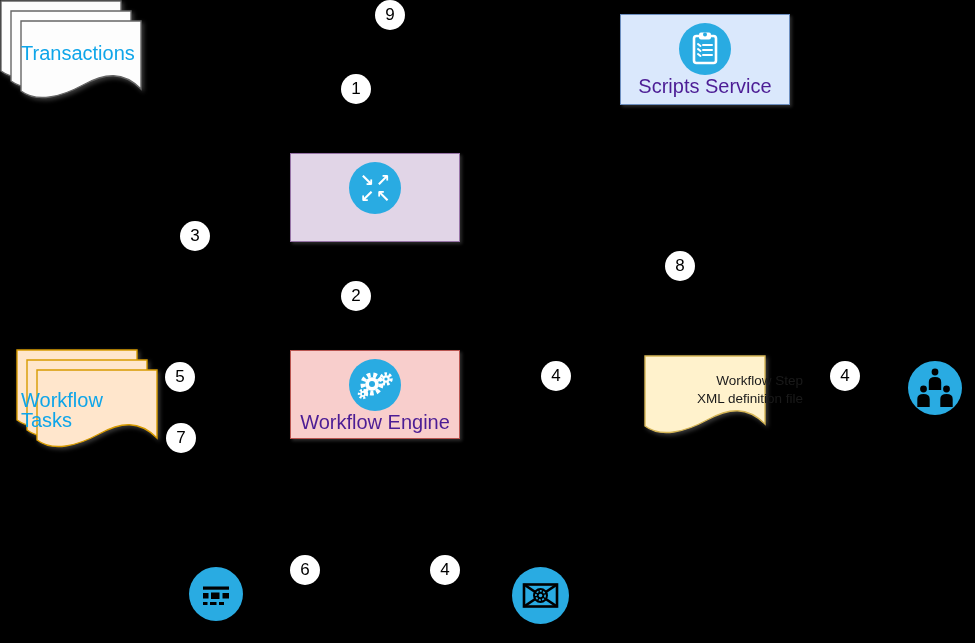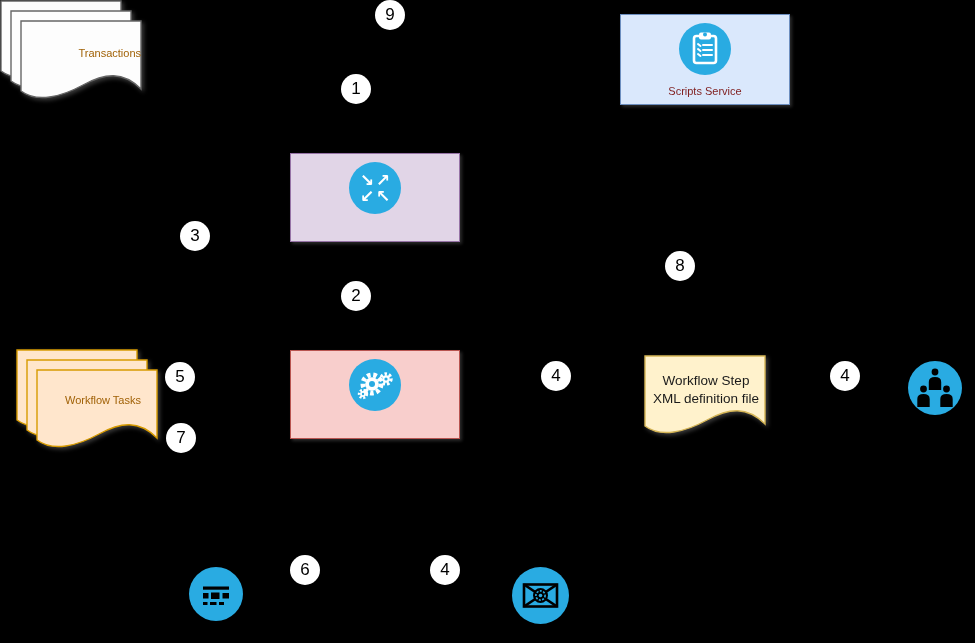--- a/index.html
+++ b/index.html
@@ -6,57 +6,57 @@
   body{
     width:975px;height:643px;position:relative;overflow:hidden;
     background:#000;font-family:"Liberation Sans",sans-serif;
     -webkit-font-smoothing:antialiased;
   }
   .abs{position:absolute;}
 
   
   .doc-stack svg{filter:drop-shadow(2px 2px 2px rgba(130,130,130,.45));}
   .doc-label{
-    position:absolute;text-align:right;font-size:11px;color:#a16207;
+    position:absolute;text-align:left;font-size:20px;color:#0ea5e9;
     line-height:20px;width:120px;
   }
 
   
   .service-box{
     position:absolute;width:168px;display:flex;flex-direction:column;align-items:center;
     box-shadow:2px 2px 3px rgba(120,120,120,.35);
   }
   .service-box .icon-circle{
     width:52px;height:52px;border-radius:50%;background:#29abe2;
     margin-top:8px;display:flex;align-items:center;justify-content:center;flex:none;
   }
   .box-label{
-    margin-top:auto;padding-bottom:7px;font-size:11px;color:#7f1d1d;text-align:center;width:100%;
+    margin-top:auto;padding-bottom:7px;font-size:20px;color:#4c1d95;text-align:center;width:100%;
   }
   .box-scripts{background:#dae8fc;border:1px solid #6c8ebf;height:89px;}
   .box-routes {background:#e1d5e7;border:1px solid #9673a6;height:87px;}
   .box-engine {background:#f8cecc;border:1px solid #b85450;height:87px;}
 
   
   .arrow-grid{
     display:grid;grid-template-columns:16px 16px;grid-template-rows:16px 16px;
     color:#fff;font-family:"DejaVu Sans",sans-serif;font-weight:bold;font-size:17px;
     line-height:16px;text-align:center;
   }
 
   
   .badge{
     position:absolute;width:30px;height:30px;border-radius:50%;background:#fff;
     color:#000;font-size:17px;display:flex;align-items:center;justify-content:center;
   }
 
   
   .xml-label{
-    position:absolute;left:645px;top:372px;width:122px;text-align:center;
-    font-size:13.5px;line-height:18px;color:#1a1a1a;
+    position:absolute;left:645px;top:372px;width:122px;text-align:right;
+    font-size:13.5px;line-height:18px;color:#1a1a1a;padding-left:36px;
   }
 </style>
 </head>
 <body>
 
 <div class="doc-stack abs" style="left:0;top:9;width:145px;height:116px;">
   <svg width="145" height="116" viewBox="0 0 145 116">
     <g fill="#fdfdfd" stroke="#666666" stroke-width="1.4">
       <path transform="translate(1,1)" d="M0,0 H120 V68 C102,50 84,52 62,64 C40,76 16,82 0,70 Z"></path>
       <path transform="translate(11,11)" d="M0,0 H120 V68 C102,50 84,52 62,64 C40,76 16,82 0,70 Z"></path>
@@ -109,20 +109,21 @@
         <circle cx="37" cy="20" r="3.7" fill="#fff"></circle>
         <circle cx="37" cy="20" r="1.6" fill="#29abe2"></circle>
       </g>
       <g>
         <circle cx="14" cy="35" r="3.8" fill="none" stroke="#fff" stroke-width="2.8" stroke-dasharray="2 1.6"></circle>
         <circle cx="14" cy="35" r="2.9" fill="#fff"></circle>
         <circle cx="14" cy="35" r="1.2" fill="#29abe2"></circle>
       </g>
     </svg>
   </div>
+  <div class="box-label">Workflow Engine</div>
 </div>
 
 <div class="doc-stack abs" style="left:0;top:349px;width:145px;height:116px;padding-left:16px;">
   <svg width="145" height="116" viewBox="0 0 145 116">
     <g fill="#ffe6cc" stroke="#d79b00" stroke-width="1.4">
       <path transform="translate(1,1)" d="M0,0 H120 V68 C102,50 84,52 62,64 C40,76 16,82 0,70 Z"></path>
       <path transform="translate(11,11)" d="M0,0 H120 V68 C102,50 84,52 62,64 C40,76 16,82 0,70 Z"></path>
       <path transform="translate(21,21)" d="M0,0 H120 V68 C102,50 84,52 62,64 C40,76 16,82 0,70 Z"></path>
     </g>
   </svg>

